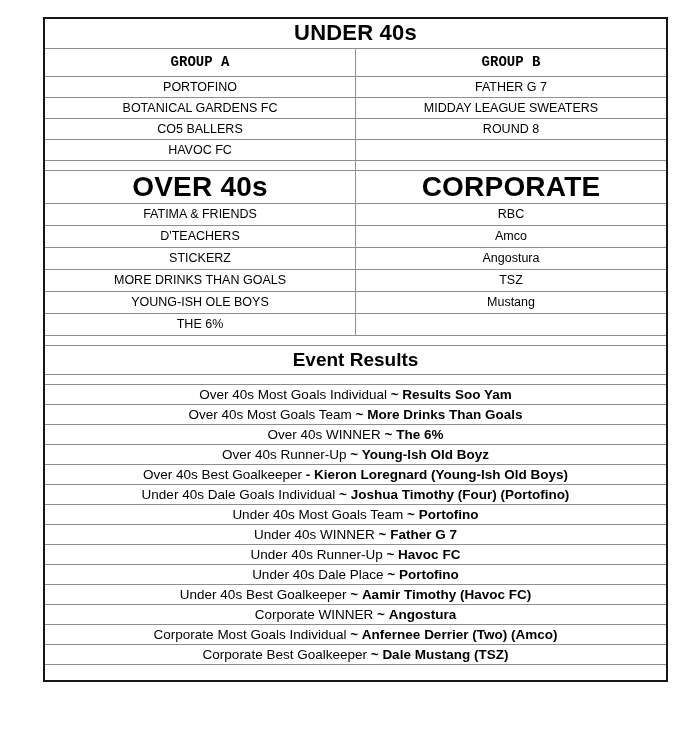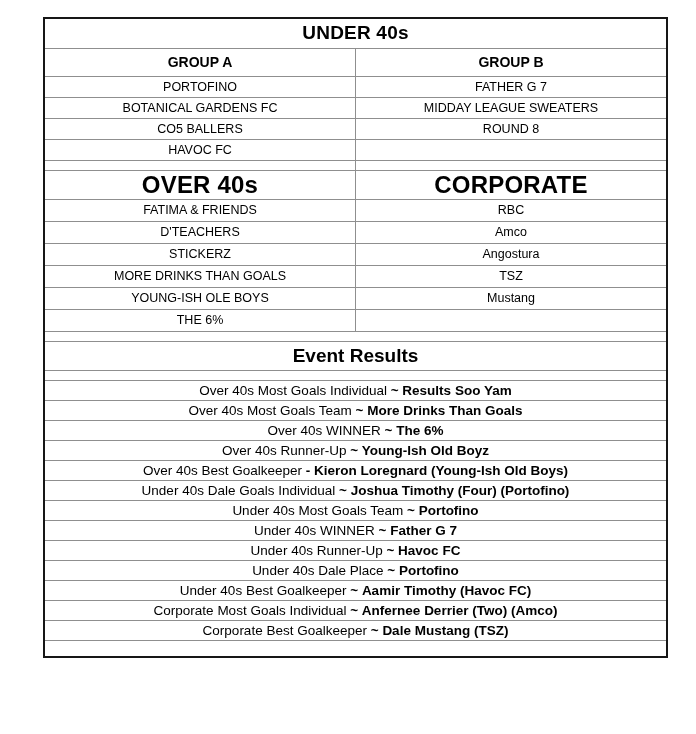--- a/index.html
+++ b/index.html
@@ -27,33 +27,33 @@
   }
   td {
     border: 1px solid #8f8f8f;
     text-align: center;
     vertical-align: middle;
     padding: 0 2px;
     overflow: hidden;
     white-space: nowrap;
   }
   tr.r-title1   { height: 30px; }
-  tr.r-group    { height: 28px; }
+  tr.r-group    { height: 28px; font-family: Liberation Mono, monospace; }
   tr.r-team     { height: 21px; }
   tr.r-thin     { height: 10px; }
   tr.r-title2   { height: 24px; }
   tr.r-corp     { height: 22px; }
   tr.r-event    { height: 29px; }
   tr.r-result   { height: 20px; }
   tr.r-bottom   { height: 17px; }
 
-  td.t1    { font-weight: bold; font-size: 19px;   letter-spacing: 0.2px; }
+  td.t1    { font-weight: bold; font-size: 22px;   letter-spacing: 0.2px; }
   td.grp   { font-weight: bold; font-size: 14px; }
   td.team  { font-size: 12.5px; }
-  td.t2    { font-weight: bold; font-size: 24px; letter-spacing: 0.2px; }
+  td.t2    { font-weight: bold; font-size: 28px; letter-spacing: 0.2px; }
   td.event { font-weight: bold; font-size: 19px; }
   td.result{ font-size: 13.5px; }
   .sep, .val { font-weight: bold; }
 </style>
 </head>
 <body>
 
 <div class="sheet">
   <table class="tournament">
     <colgroup>
@@ -156,20 +156,23 @@
     <tr class="r-result">
       <td colspan="2" class="result"><span class="lbl">Under 40s Runner-Up</span> <span class="sep">~</span> <span class="val">Havoc FC</span></td>
     </tr>
     <tr class="r-result">
       <td colspan="2" class="result"><span class="lbl">Under 40s Dale Place</span> <span class="sep">~</span> <span class="val">Portofino</span></td>
     </tr>
     <tr class="r-result">
       <td colspan="2" class="result"><span class="lbl">Under 40s Best Goalkeeper</span> <span class="sep">~</span> <span class="val">Aamir Timothy (Havoc FC)</span></td>
     </tr>
     <tr class="r-result">
+      <td colspan="2" class="result"><span class="lbl">Corporate WINNER</span> <span class="sep">~</span> <span class="val">Angostura</span></td>
+    </tr>
+    <tr class="r-result">
       <td colspan="2" class="result"><span class="lbl">Corporate Most Goals Individual</span> <span class="sep">~</span> <span class="val">Anfernee Derrier (Two) (Amco)</span></td>
     </tr>
     <tr class="r-result">
       <td colspan="2" class="result"><span class="lbl">Corporate Best Goalkeeper</span> <span class="sep">~</span> <span class="val">Dale Mustang (TSZ)</span></td>
     </tr>
 
     <tr class="r-bottom">
       <td colspan="2"></td>
     </tr>
   </tbody>

